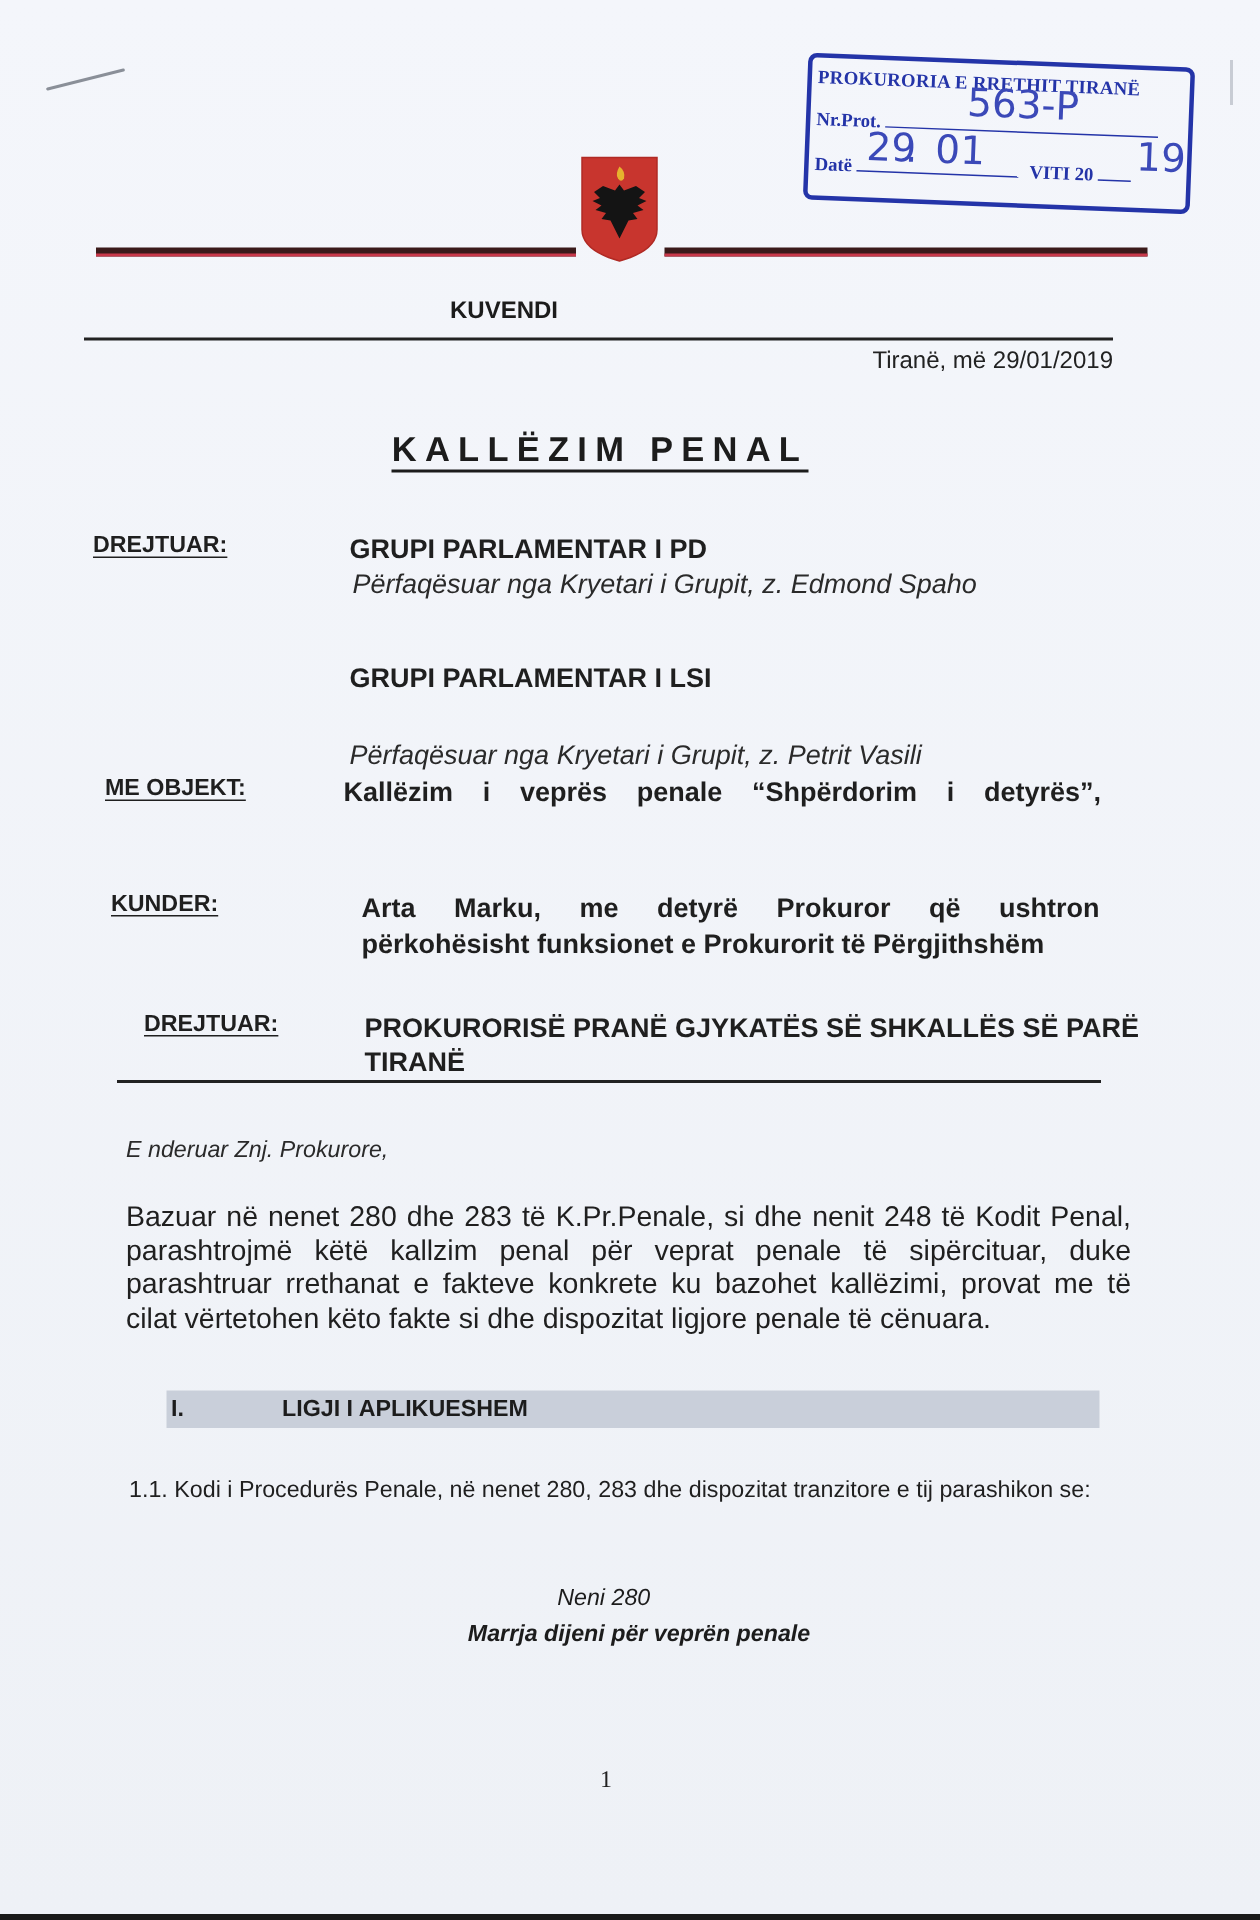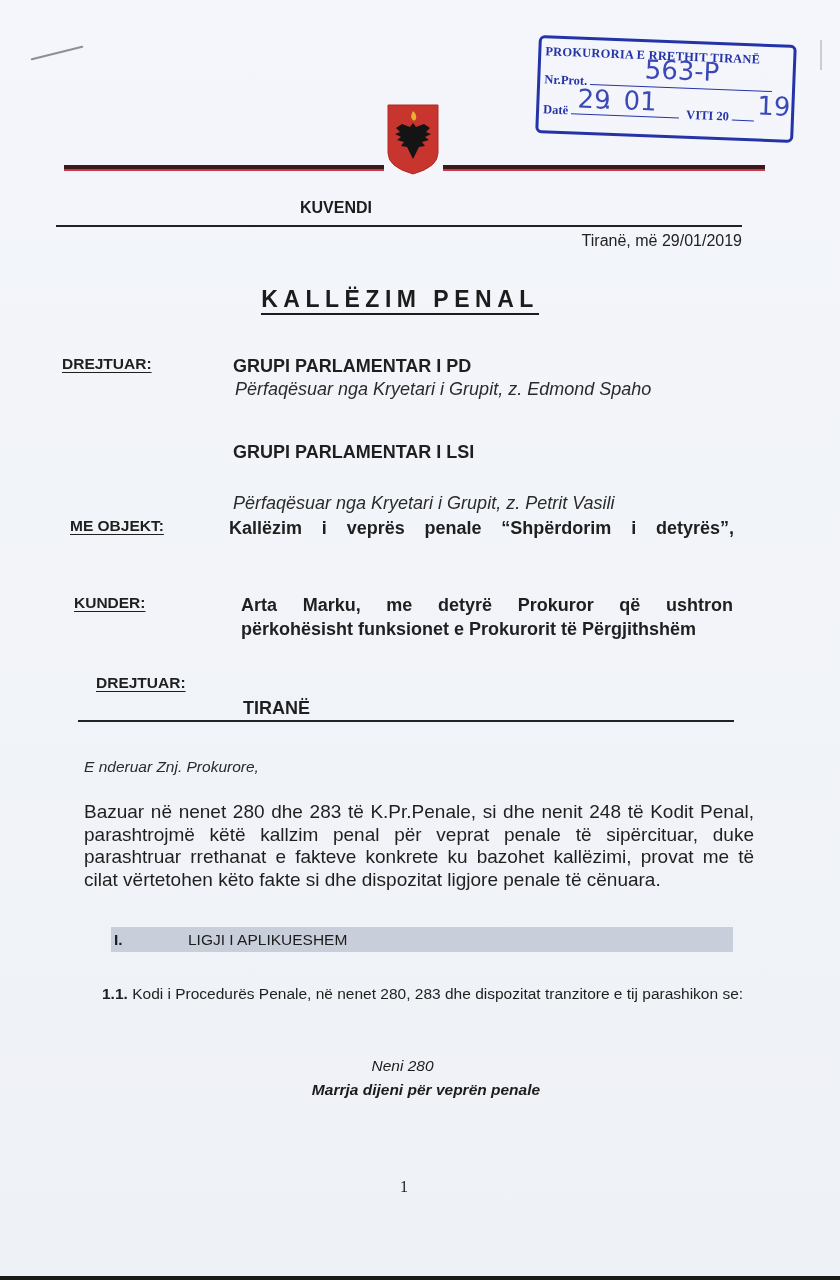--- a/index.html
+++ b/index.html
@@ -45,23 +45,23 @@
   .val.b { font-weight: bold; }
   .val.i { font-style: italic; color: #2a2a2a; }
   .just { text-align: justify; text-align-last: justify; }
 
   .rule-thin2 { position: absolute; left: 78px; top: 720px; width: 656px; height: 1.5px; background: #222; }
 
   .salutation { position: absolute; left: 84px; top: 758px; font-size: 15.5px; font-style: italic; color: #2a2a2a; }
   .para { position: absolute; left: 84px; top: 801px; width: 670px; font-size: 19px; line-height: 22.5px; text-align: justify; color: #1f1f1f; }
   .section-bar { position: absolute; left: 111px; top: 927px; width: 622px; height: 25px; background: #c9cfda; }
   .section-num { position: absolute; left: 114px; top: 931px; font-size: 15.5px; font-weight: bold; }
-  .section-title { position: absolute; left: 188px; top: 931px; font-size: 15.5px; font-weight: normal; }
+  .section-title { position: absolute; left: 188px; top: 931px; font-size: 15.5px; font-weight: bold; }
   .sub { position: absolute; left: 86px; top: 982px; width: 668px; font-size: 15.5px; line-height: 23px; text-align: justify; color: #1f1f1f; }
-  .sub b { font-weight: bold; margin-left: 16px; }
+  .sub b { font-weight: normal; }
   .neni { position: absolute; left: 0; width: 805px; top: 1057px; text-align: center; font-size: 15.5px; font-style: italic; }
   .neni-title { position: absolute; left: 0; width: 852px; top: 1081px; text-align: center; font-size: 15.5px; font-style: italic; font-weight: bold; }
   .pagenum { position: absolute; left: 400px; top: 1178px; font-family: "Liberation Serif", serif; font-size: 16px; color: #222; }
 </style>
 </head>
 <body>
 
 <div class="page">
   <div class="pencil-mark"></div>
   <div class="edge-mark"></div>
@@ -106,20 +106,21 @@
   <div class="val i" style="left:233px;top:492px;">Përfaqësuar nga Kryetari i Grupit, z. Petrit Vasili</div>
 
   <div class="label" style="left:70px;top:517px;">ME OBJEKT:</div>
   <div class="val b just" style="left:229px;top:517px;width:505px;">Kallëzim i veprës penale “Shpërdorim i detyrës”,</div>
 
   <div class="label" style="left:74px;top:594px;">KUNDER:</div>
   <div class="val b just" style="left:241px;top:594px;width:492px;">Arta Marku, me detyrë Prokuror që ushtron</div>
   <div class="val b" style="left:241px;top:618px;">përkohësisht funksionet e Prokurorit të Përgjithshëm</div>
 
   <div class="label" style="left:96px;top:674px;text-align:right;">DREJTUAR:</div>
+  <div class="val b" style="left:243px;top:674px;">PROKURORISË PRANË GJYKATËS SË SHKALLËS SË PARË</div>
   <div class="val b" style="left:243px;top:697px;">TIRANË</div>
   <div class="rule-thin2"></div>
 
   <div class="salutation">E nderuar Znj. Prokurore,</div>
   <div class="para">Bazuar në nenet 280 dhe 283 të K.Pr.Penale, si dhe nenit 248 të Kodit Penal, parashtrojmë këtë kallzim penal për veprat penale të sipërcituar, duke parashtruar rrethanat e fakteve konkrete ku bazohet kallëzimi, provat me të cilat vërtetohen këto fakte si dhe dispozitat ligjore penale të cënuara.</div>
 
   <div class="section-bar"></div>
   <div class="section-num">I.</div>
   <div class="section-title">LIGJI I APLIKUESHEM</div>
 

